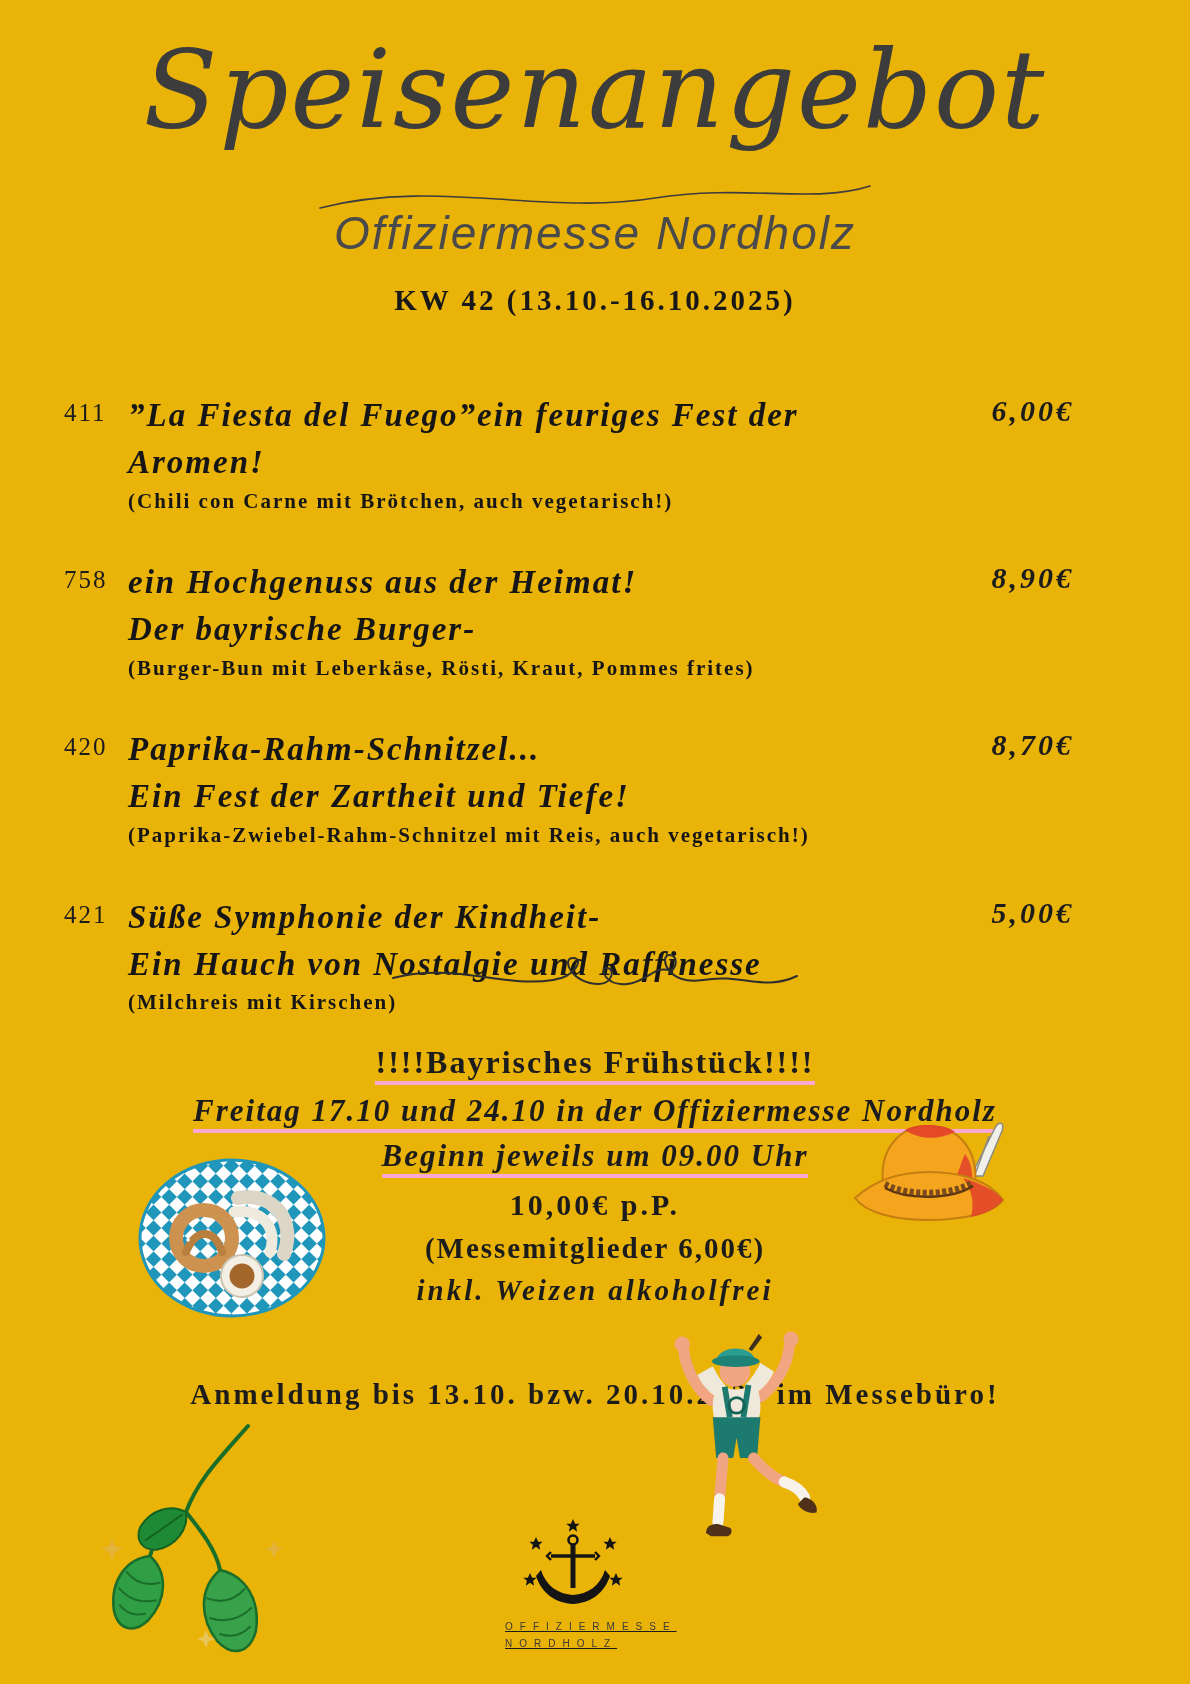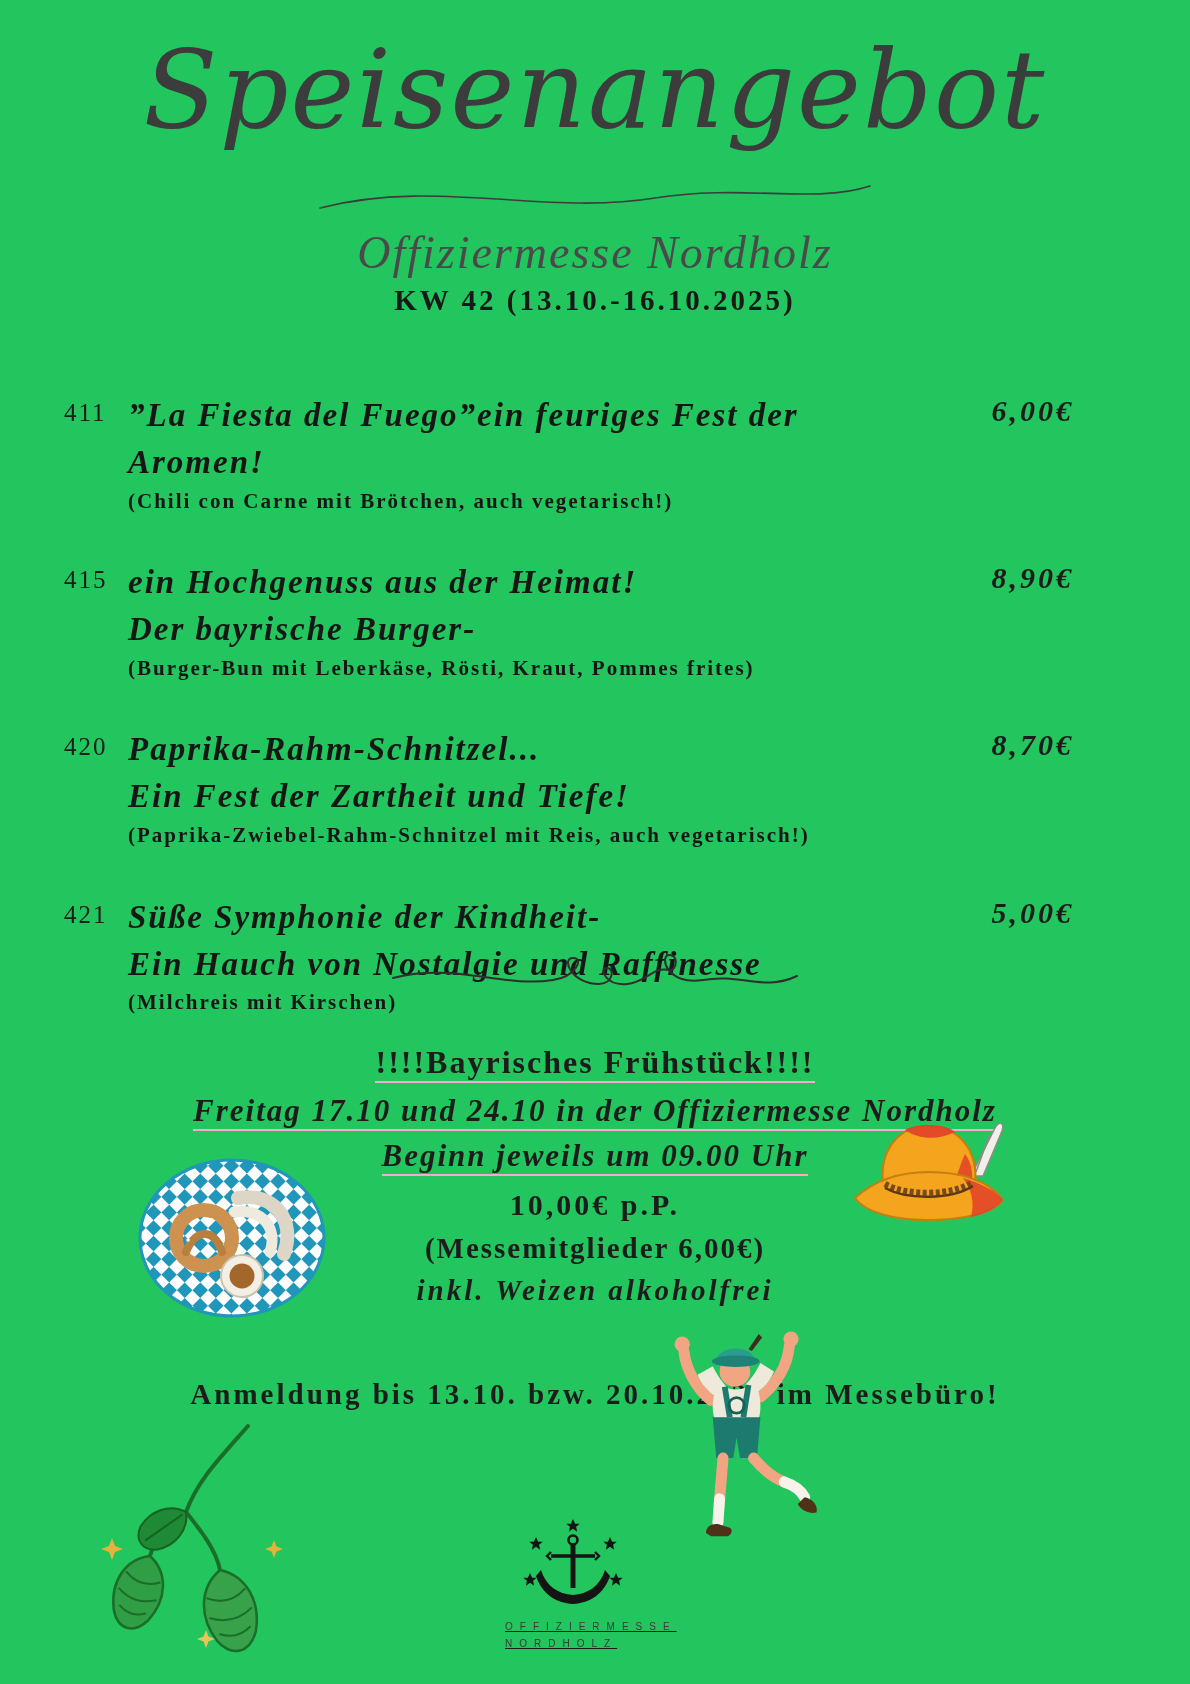--- a/index.html
+++ b/index.html
@@ -1,31 +1,31 @@
 <!DOCTYPE html>
 <html><head>
 <meta charset="utf-8">
 <style>
   html,body{margin:0;padding:0;background:#ffffff;}
   .page{
     position:relative;width:1190px;height:1684px;margin:0 auto;
-    background:#22c55e;color:#1c1c1c;overflow:hidden;
+    background:#eab308;color:#1c1c1c;overflow:hidden;
     font-family:"Liberation Serif", serif;
   }
   
   .title{
     position:absolute;top:22px;left:0;width:100%;text-align:center;
     font-family:"DejaVu Serif", serif;font-style:italic;font-weight:400;
     font-size:108px;line-height:1.25;color:#3c3c3c;letter-spacing:2px;
   }
   .title-flourish{position:absolute;top:178px;left:315px;}
   .subtitle{
     position:absolute;top:206px;left:0;width:100%;text-align:center;
-    font-family:Liberation Serif, serif;font-style:italic;font-weight:400;
-    font-size:46px;color:#4a4a4a;letter-spacing:2px;margin-top:20px;
+    font-family:Liberation Sans, sans-serif;font-style:italic;font-weight:400;
+    font-size:46px;color:#4a4a4a;letter-spacing:2px;
   }
   .week{
     position:absolute;top:284px;left:0;width:100%;text-align:center;
     font-weight:700;font-size:29px;letter-spacing:3px;color:#181818;
   }
   
   .menu{position:absolute;top:350px;left:64px;width:1010px;}
   .menu-item{display:flex;align-items:flex-start;margin-bottom:22px;margin-top:42px;}
   .mi-num{width:64px;flex:0 0 64px;font-size:25px;letter-spacing:2px;padding-top:7px;}
   .mi-body{flex:1;}
@@ -42,21 +42,21 @@
   }
   
   .divider{position:absolute;top:946px;left:0;width:100%;text-align:center;}
   
   .breakfast{position:absolute;top:1038px;left:0;width:100%;text-align:center;}
   .bf-heading{font-size:32px;font-weight:700;letter-spacing:2px;line-height:1.55;}
   .bf-line{font-style:italic;font-weight:700;font-size:31px;letter-spacing:2px;line-height:1.48;}
   .bf-price{font-weight:700;font-size:30px;letter-spacing:3px;line-height:1.5;margin-top:3px;}
   .bf-member{font-weight:700;font-size:29px;letter-spacing:2px;line-height:1.45;}
   .bf-note{font-style:italic;font-weight:700;font-size:29px;letter-spacing:3px;line-height:1.5;}
-  .u{border-bottom:2px solid #f9a8d4;padding-bottom:1px;}
+  .u{border-bottom:4px solid #f9a8d4;padding-bottom:1px;}
   
   .registration{
     position:absolute;top:1378px;left:0;width:100%;text-align:center;
     font-weight:700;font-size:29px;letter-spacing:3px;
   }
   
   .deco{position:absolute;}
   .plate{left:138px;top:1158px;}
   .hat{left:843px;top:1114px;}
   .hops{left:98px;top:1420px;}
@@ -84,21 +84,21 @@
     <div class="menu-item">
       <div class="mi-num">411</div>
       <div class="mi-body">
         <div class="mi-line">”La Fiesta del Fuego”ein feuriges Fest der Aromen!</div>
         <div class="mi-detail">(Chili con Carne mit Brötchen, auch vegetarisch!)</div>
       </div>
       <div class="mi-price">6,00€</div>
     </div>
 
     <div class="menu-item">
-      <div class="mi-num">415</div>
+      <div class="mi-num">758</div>
       <div class="mi-body">
         <div class="mi-line">ein Hochgenuss aus der Heimat!</div>
         <div class="mi-line">Der bayrische Burger-</div>
         <div class="mi-detail">(Burger-Bun mit Leberkäse, Rösti, Kraut, Pommes frites)</div>
       </div>
       <div class="mi-price">8,90€</div>
     </div>
 
     <div class="menu-item">
       <div class="mi-num">420</div>

